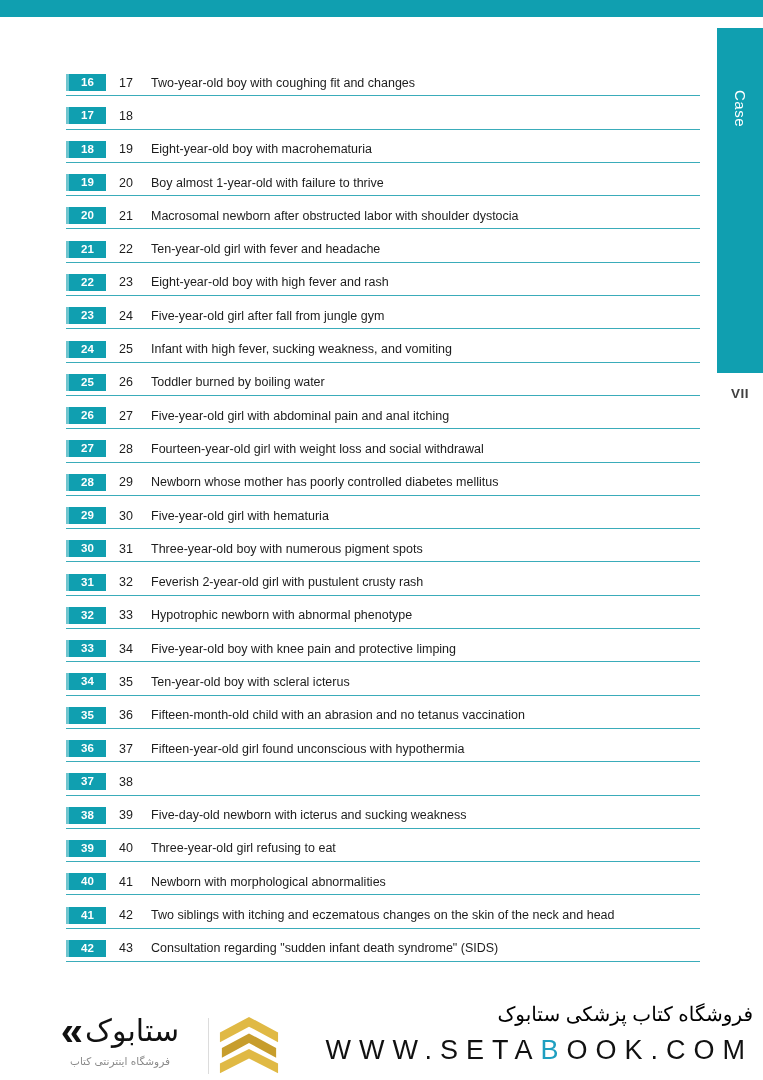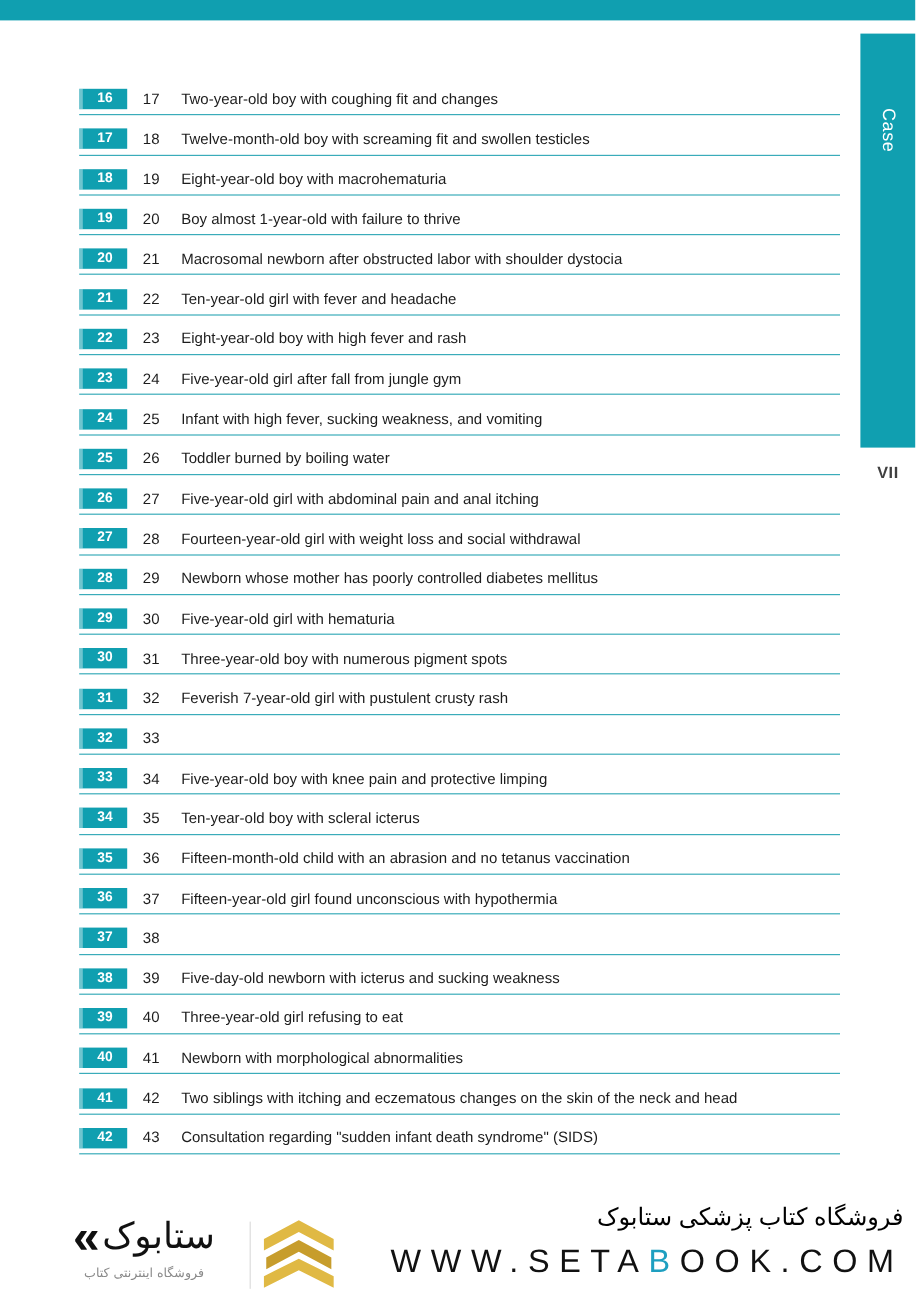--- a/index.html
+++ b/index.html
@@ -174,21 +174,20 @@
   <div class="case-list" id="case-list">
     <div class="case-row">
       <span class="badge">16</span>
       <span class="case-no">17</span>
       <span class="case-title">Two-year-old boy with coughing fit and changes</span>
     </div>
 
     <div class="case-row">
       <span class="badge">17</span>
       <span class="case-no">18</span>
-      <span class="case-title">Twelve-month-old boy with screaming fit and swollen testicles</span>
     </div>
 
     <div class="case-row">
       <span class="badge">18</span>
       <span class="case-no">19</span>
       <span class="case-title">Eight-year-old boy with macrohematuria</span>
     </div>
 
     <div class="case-row">
       <span class="badge">19</span>
@@ -258,26 +257,27 @@
 
     <div class="case-row">
       <span class="badge">30</span>
       <span class="case-no">31</span>
       <span class="case-title">Three-year-old boy with numerous pigment spots</span>
     </div>
 
     <div class="case-row">
       <span class="badge">31</span>
       <span class="case-no">32</span>
-      <span class="case-title">Feverish 7-year-old girl with pustulent crusty rash</span>
+      <span class="case-title">Feverish 2-year-old girl with pustulent crusty rash</span>
     </div>
 
     <div class="case-row">
       <span class="badge">32</span>
       <span class="case-no">33</span>
+      <span class="case-title">Hypotrophic newborn with abnormal phenotype</span>
     </div>
 
     <div class="case-row">
       <span class="badge">33</span>
       <span class="case-no">34</span>
       <span class="case-title">Five-year-old boy with knee pain and protective limping</span>
     </div>
 
     <div class="case-row">
       <span class="badge">34</span>

